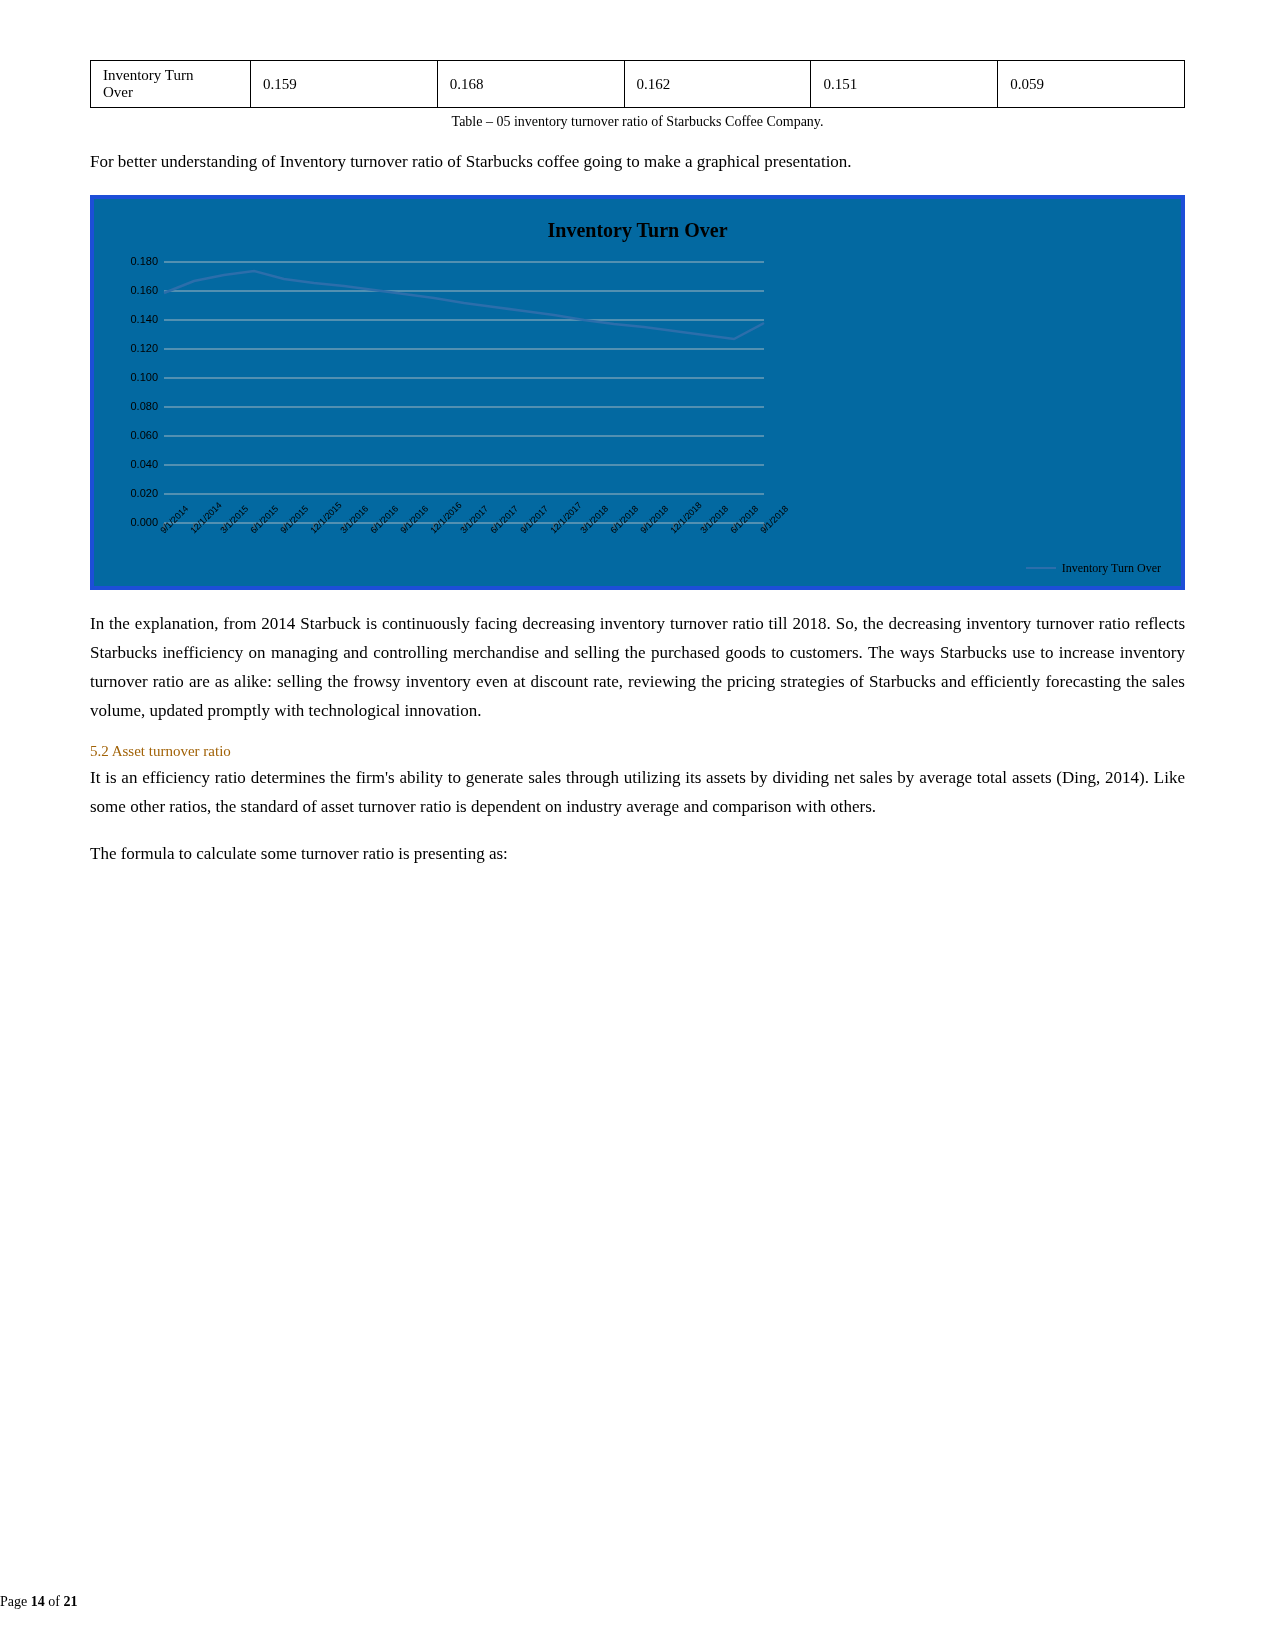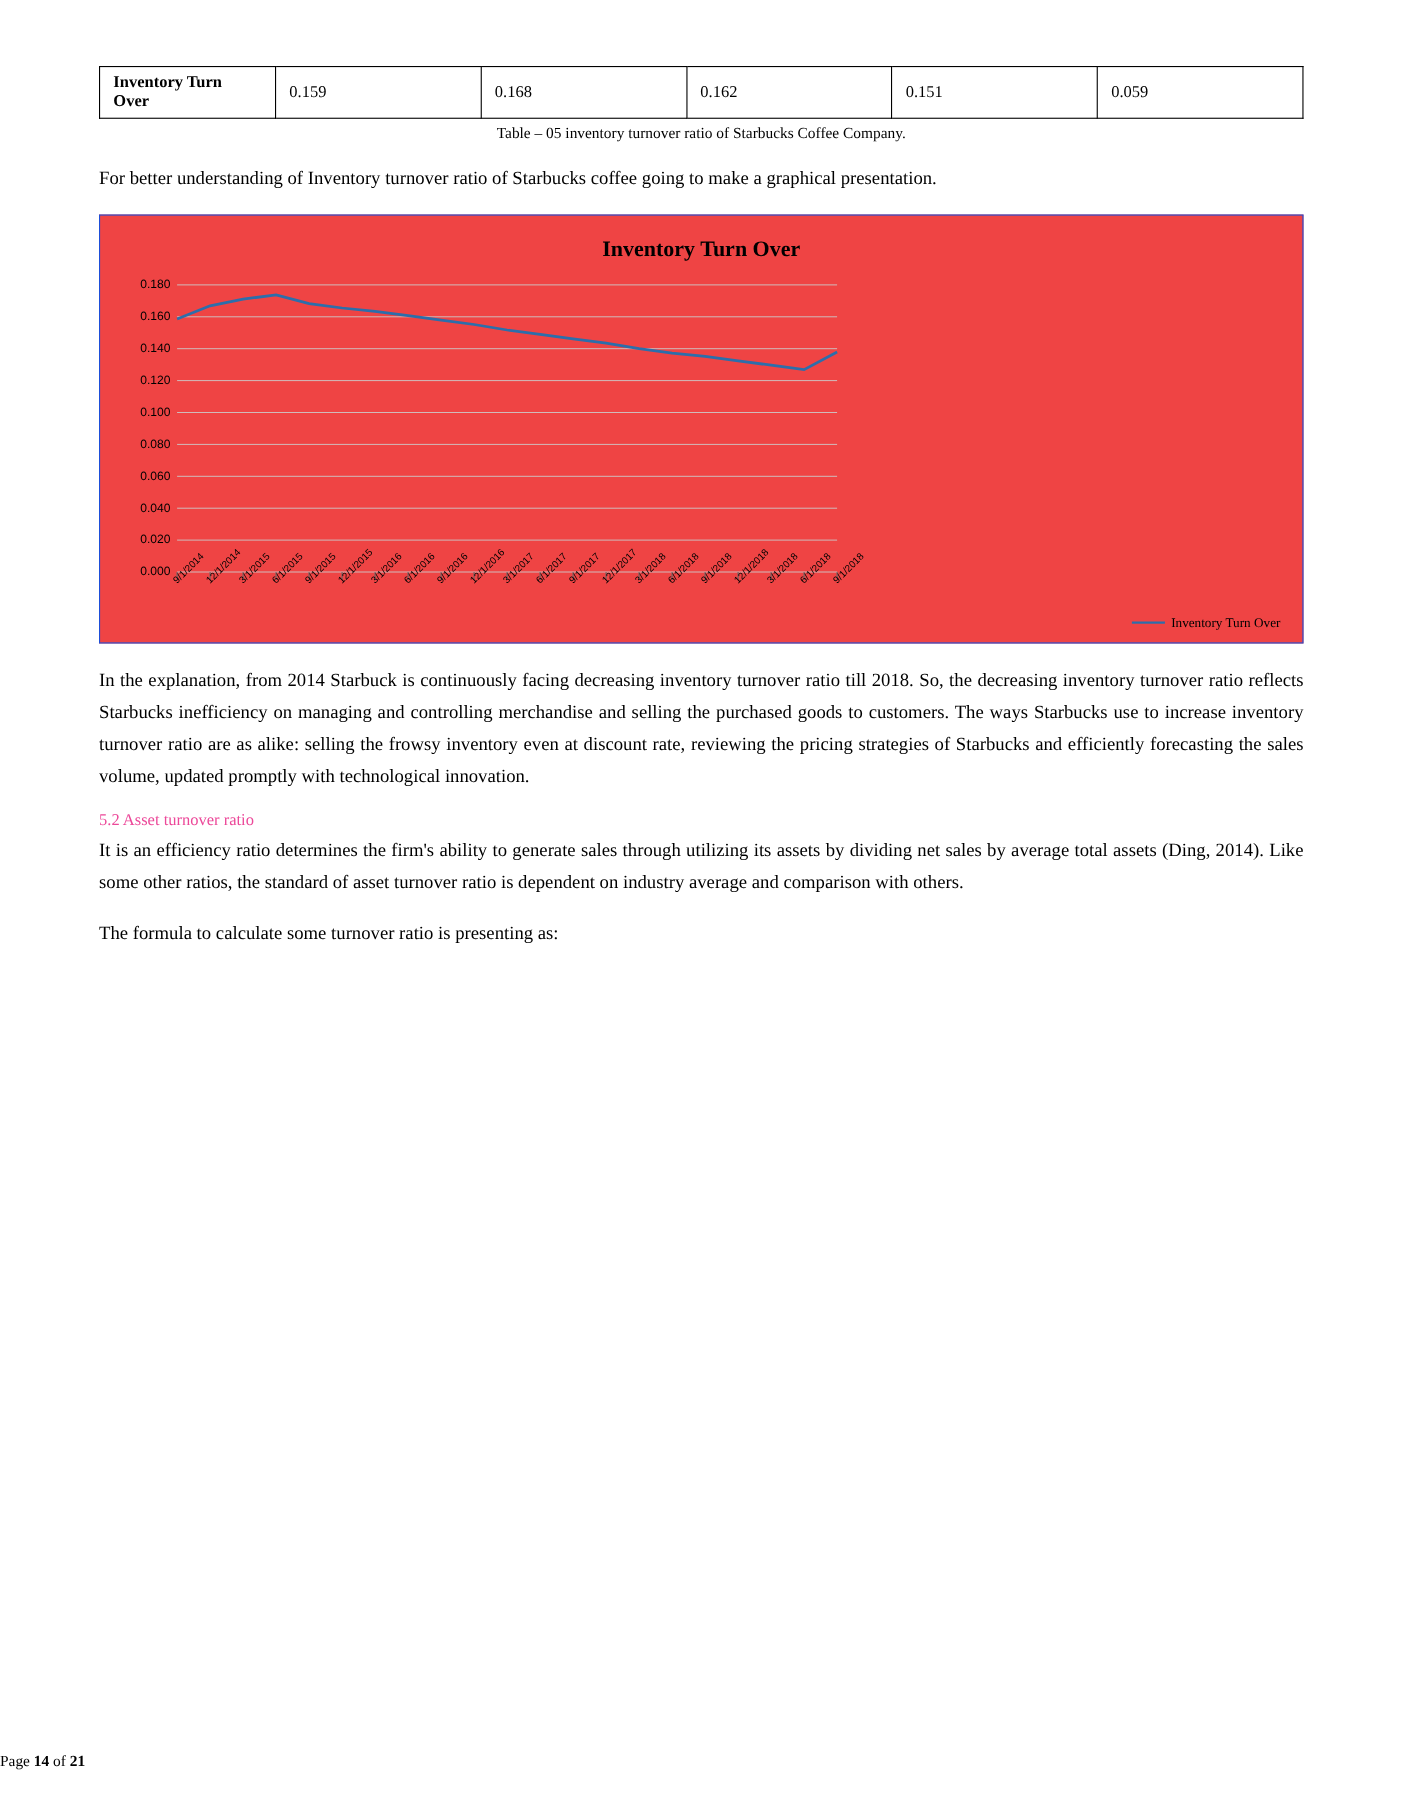--- a/index.html
+++ b/index.html
@@ -20,54 +20,54 @@
     table {
       border-collapse: collapse;
       width: 100%;
     }
     table td {
       border: 1px solid #000;
       padding: 6px 12px;
       font-size: 15px;
     }
     table td:first-child {
-      font-weight: bold;
+      font-weight: normal;
       width: 160px;
     }
     .table-caption {
       font-size: 14px;
       text-align: center;
       margin-top: 6px;
       margin-bottom: 18px;
       font-style: normal;
     }
 
     
     .para {
       text-align: justify;
       line-height: 1.7;
       margin-bottom: 18px;
       font-size: 17px;
     }
 
     
     .section-heading {
-      color: #ec4899;
+      color: #a16207;
       font-size: 15px;
       font-weight: normal;
       margin-bottom: 4px;
     }
 
     
     .chart-container {
-      border: 1px solid #1d4ed8;
+      border: 4px solid #1d4ed8;
       padding: 20px 20px 10px 20px;
       margin-bottom: 20px;
       margin-top: 10px;
-      background: #ef4444;
+      background: #0369a1;
     }
     .chart-title {
       text-align: center;
       font-size: 20px;
       font-weight: bold;
       margin-bottom: 10px;
     }
     .chart-inner {
       display: flex;
       align-items: flex-end;

